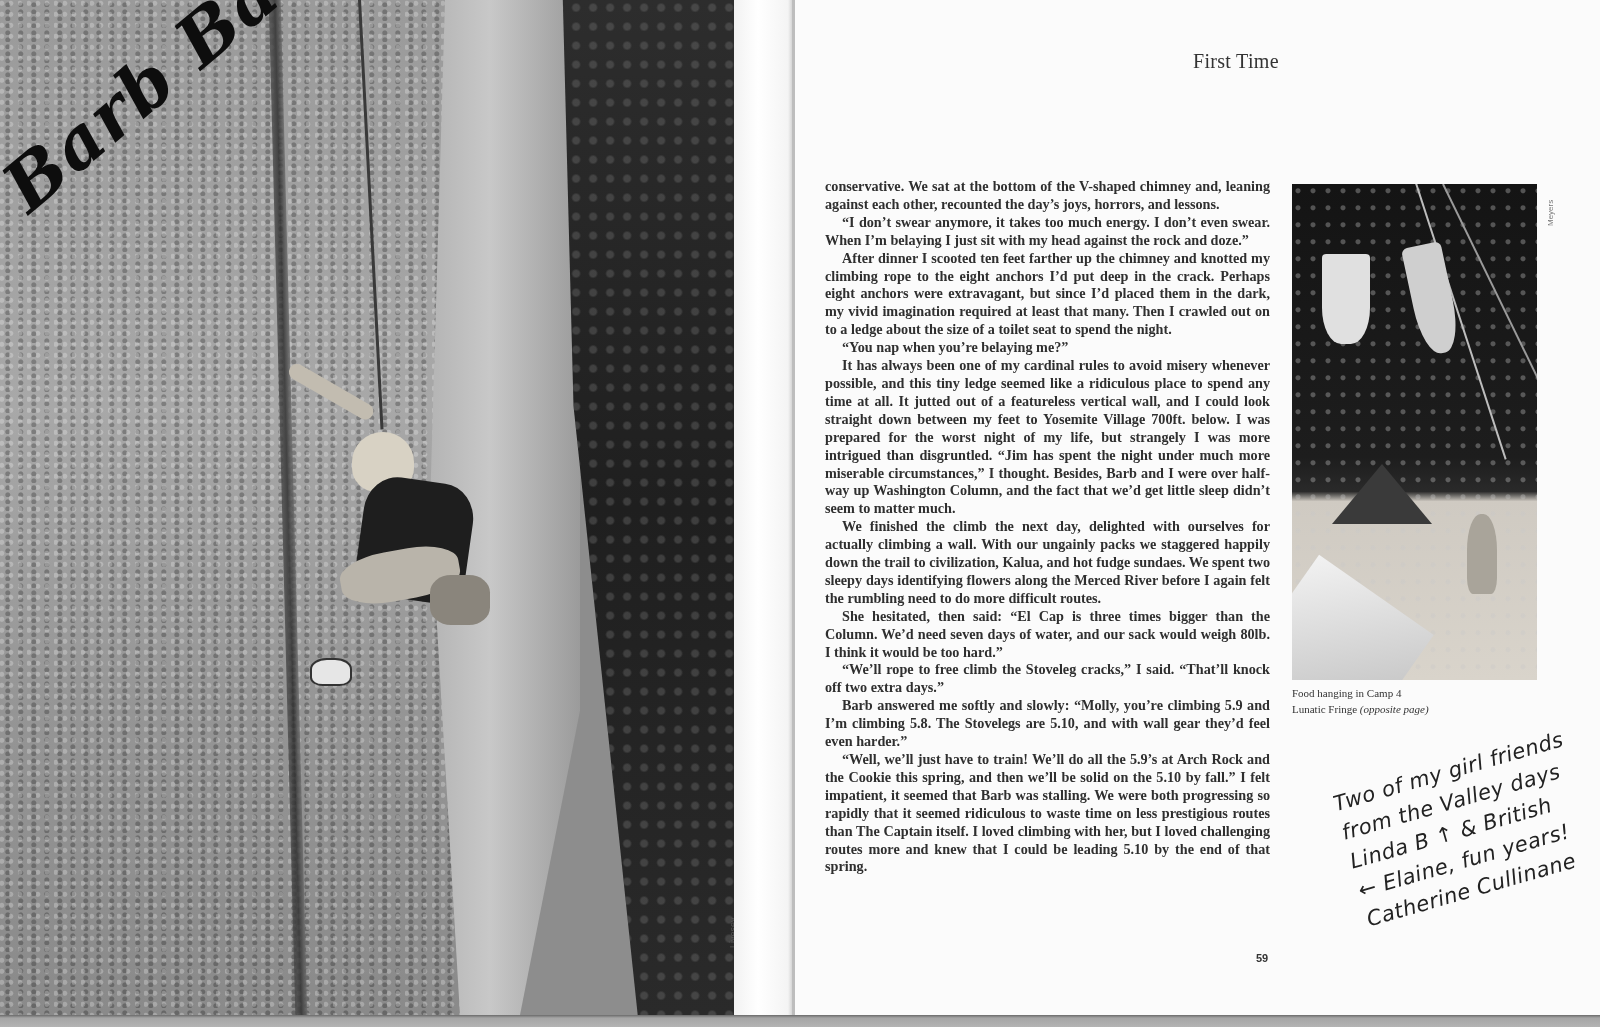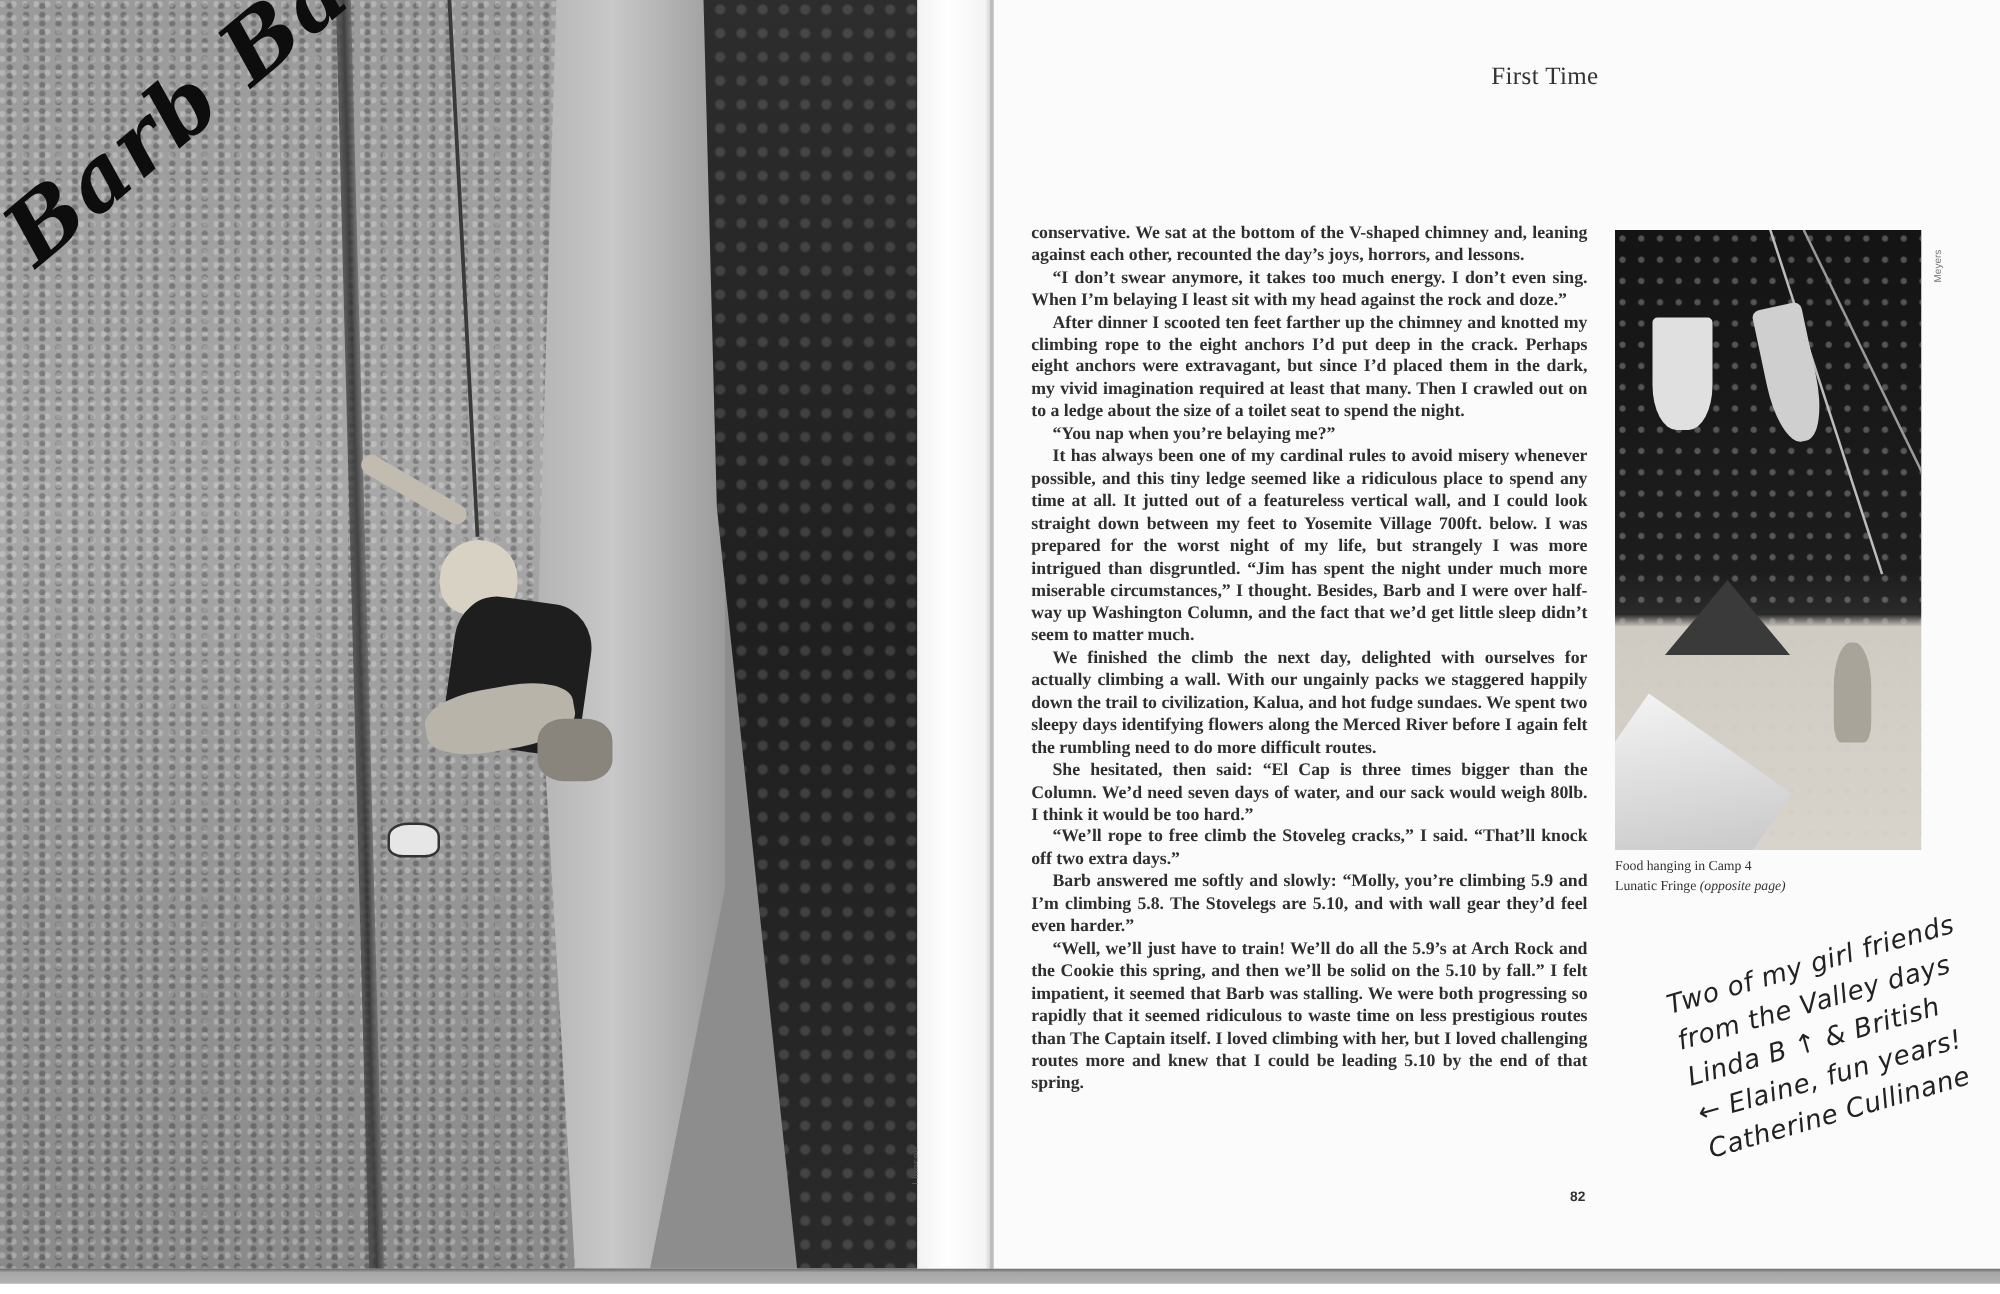--- a/index.html
+++ b/index.html
@@ -173,32 +173,32 @@
 
 <div class="gutter"></div>
 
 <div class="right-page"></div>
 <div class="spine-crease"></div>
 
 <div class="running-head">First Time</div>
 
 <div class="body-text">
   <p class="noindent">conservative. We sat at the bottom of the V-shaped chimney and, leaning against each other, recounted the day’s joys, horrors, and lessons.</p>
-  <p>“I don’t swear anymore, it takes too much energy. I don’t even sing. When I’m belaying I least sit with my head against the rock and doze.”</p>
+  <p>“I don’t swear anymore, it takes too much energy. I don’t even swear. When I’m belaying I just sit with my head against the rock and doze.”</p>
   <p>After dinner I scooted ten feet farther up the chimney and knotted my climbing rope to the eight anchors I’d put deep in the crack. Perhaps eight anchors were extravagant, but since I’d placed them in the dark, my vivid imagination required at least that many. Then I crawled out on to a ledge about the size of a toilet seat to spend the night.</p>
   <p>“You nap when you’re belaying me?”</p>
   <p>It has always been one of my cardinal rules to avoid misery whenever possible, and this tiny ledge seemed like a ridiculous place to spend any time at all. It jutted out of a featureless vertical wall, and I could look straight down between my feet to Yosemite Village 700ft. below. I was prepared for the worst night of my life, but strangely I was more intrigued than disgruntled. “Jim has spent the night under much more miserable circumstances,” I thought. Besides, Barb and I were over half-way up Washington Column, and the fact that we’d get little sleep didn’t seem to matter much.</p>
   <p>We finished the climb the next day, delighted with ourselves for actually climbing a wall. With our ungainly packs we staggered happily down the trail to civilization, Kalua, and hot fudge sundaes. We spent two sleepy days identifying flowers along the Merced River before I again felt the rumbling need to do more difficult routes.</p>
   <p>She hesitated, then said: “El Cap is three times bigger than the Column. We’d need seven days of water, and our sack would weigh 80lb. I think it would be too hard.”</p>
   <p>“We’ll rope to free climb the Stoveleg cracks,” I said. “That’ll knock off two extra days.”</p>
   <p>Barb answered me softly and slowly: “Molly, you’re climbing 5.9 and I’m climbing 5.8. The Stovelegs are 5.10, and with wall gear they’d feel even harder.”</p>
   <p>“Well, we’ll just have to train! We’ll do all the 5.9’s at Arch Rock and the Cookie this spring, and then we’ll be solid on the 5.10 by fall.” I felt impatient, it seemed that Barb was stalling. We were both progressing so rapidly that it seemed ridiculous to waste time on less prestigious routes than The Captain itself. I loved climbing with her, but I loved challenging routes more and knew that I could be leading 5.10 by the end of that spring.</p>
 </div>
 
-<div class="folio">82</div>
+<div class="folio">59</div>
 
 <div class="camp-photo">
   <div class="line1"></div>
   <div class="line2"></div>
   <div class="sack1"></div>
   <div class="sack2"></div>
   <div class="tent"></div>
   <div class="girl"></div>
   <div class="tarp"></div>
 </div>

